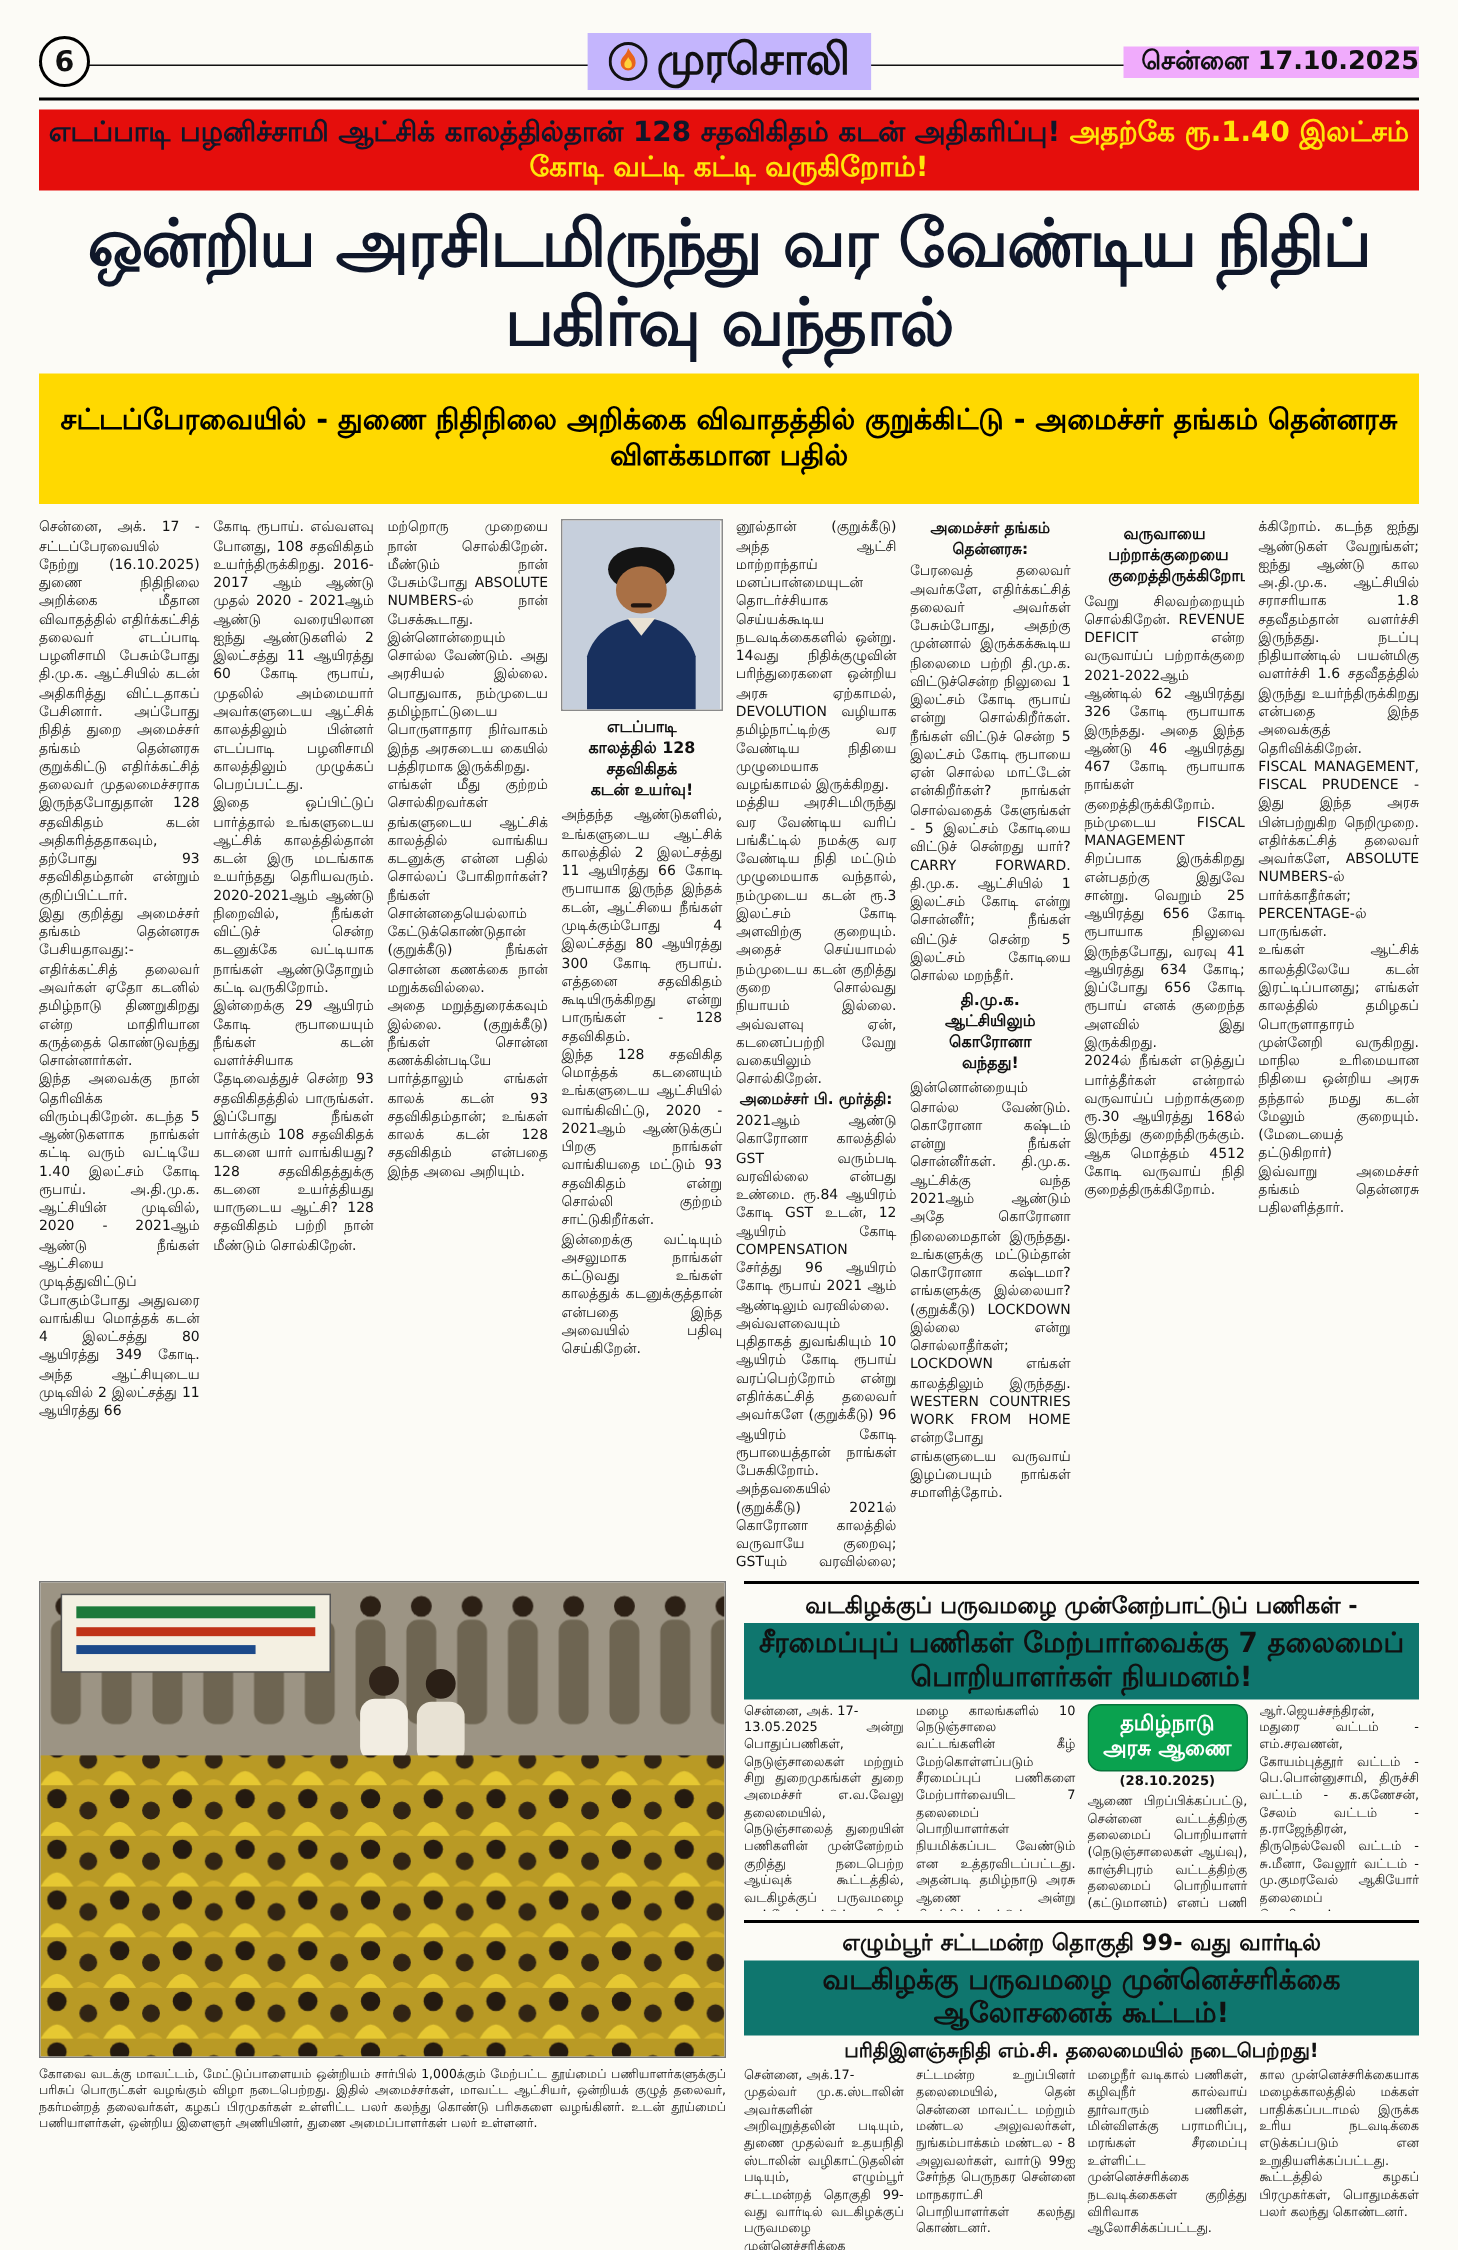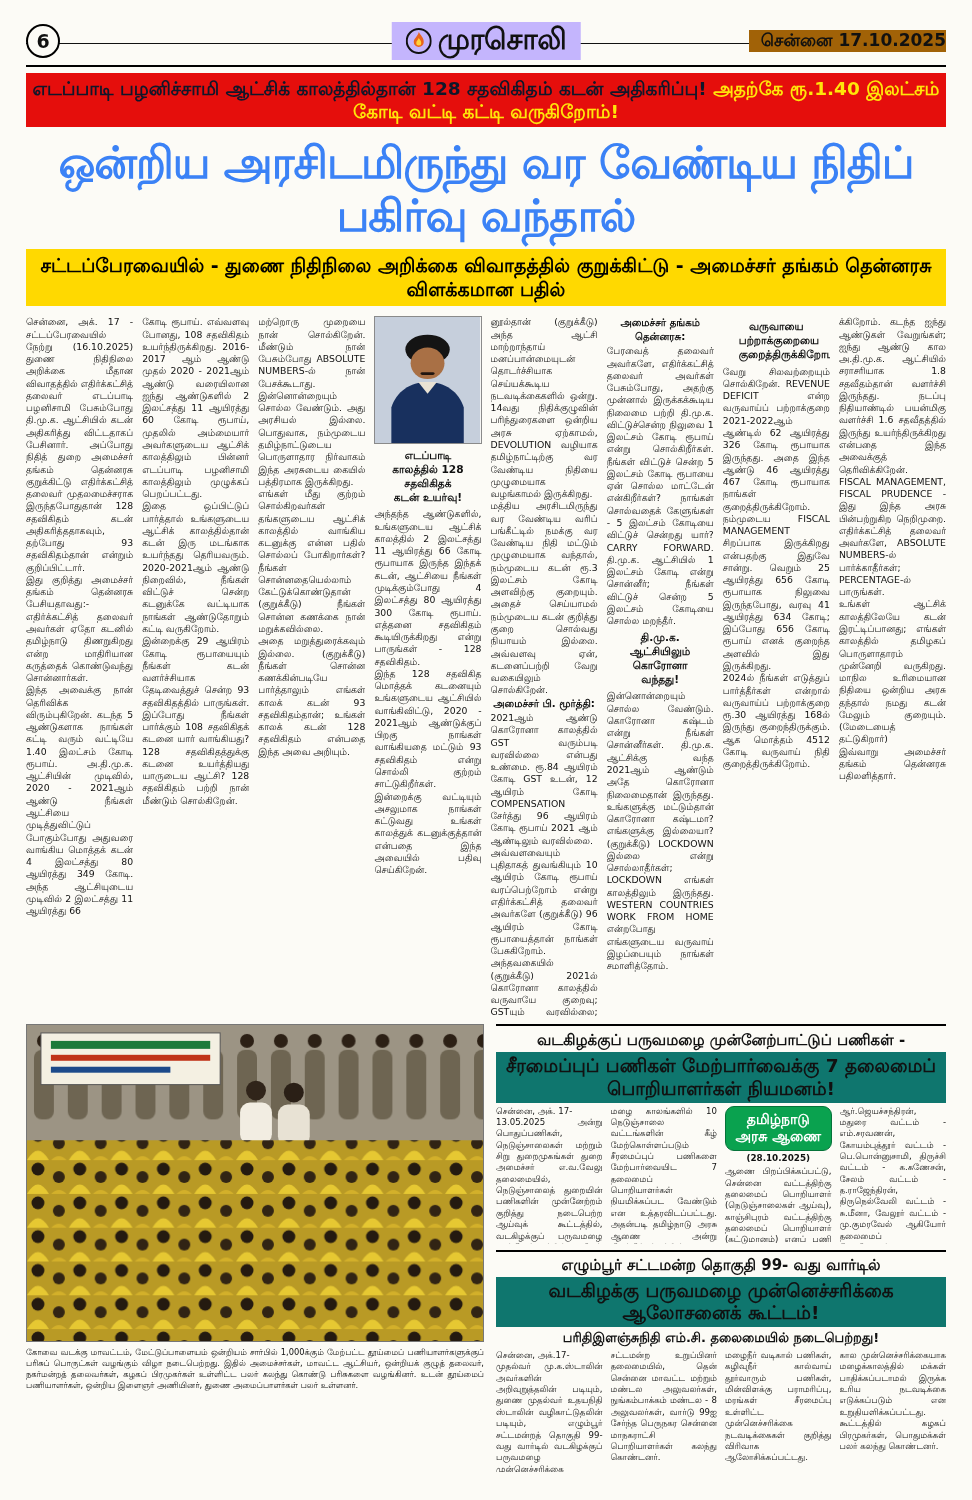--- a/index.html
+++ b/index.html
@@ -16,36 +16,36 @@
     position:relative; z-index:1; background:#fcfbf6; width:34px; height:34px;
     border:2.5px solid #000; border-radius:50%; display:flex; align-items:center;
     justify-content:center; font-weight:bold; font-size:19px;
   }
   .masthead {
     position:absolute; left:50%; transform:translateX(-50%); z-index:1;
     background:#c4b5fd; padding:0 14px; display:flex; align-items:center; gap:6px;
   }
   .flame { width:26px; height:26px; }
   .masthead-title { font-weight:900; font-size:29px; letter-spacing:-0.5px; }
-  .edition { position:absolute; right:0; z-index:1; background:#a16207; padding-left:12px; font-weight:bold; font-size:17px; }
+  .edition { position:absolute; right:0; z-index:1; background:#f0abfc; padding-left:12px; font-weight:bold; font-size:17px; }
   .header-rule { border-top:2.5px solid #000; margin-top:3px; }
 
   
   .red-banner {
     margin-top:6px; background:#e50e0c; text-align:center; font-weight:800;
     font-size:18.5px; padding:4px 6px; line-height:1.25;
   }
   .red-banner .w { color:#0f172a; }
   .red-banner .y { color:#ffe60a; }
-  .main-headline { text-align:center; font-weight:900; color:#3b82f6; margin:10px 0 6px; }
+  .main-headline { text-align:center; font-weight:900; color:#0f172a; margin:10px 0 6px; }
   .main-headline .l1 { font-size:44px; line-height:1.2; letter-spacing:-1px; }
   .main-headline .l2 { font-size:50px; line-height:1.2; letter-spacing:-1px; }
   .deck {
     background:#ffd900; color:#000; text-align:center; font-weight:800;
-    font-size:19px; padding:5px 6px; line-height:1.25;
+    font-size:19px; padding:20px 6px; line-height:1.25;
   }
 
   
   .article { display:flex; gap:9px; margin-top:10px; height:700px; overflow:hidden; }
   .col { flex:1 1 0; overflow:hidden; font-size:9.3px; line-height:1.32; text-align:justify; }
   .txt { white-space:pre-line; }
   .subhead { font-weight:800; text-align:center; font-size:10.6px; line-height:1.3; margin:4px 16px; }
   .lead { font-weight:800; text-align:center; font-size:10.2px; margin-bottom:2px; }
   .portrait { width:100%; height:128px; border:1px solid #8a8a8a; margin-bottom:5px; }
   .portrait svg { width:100%; height:100%; display:block; }

